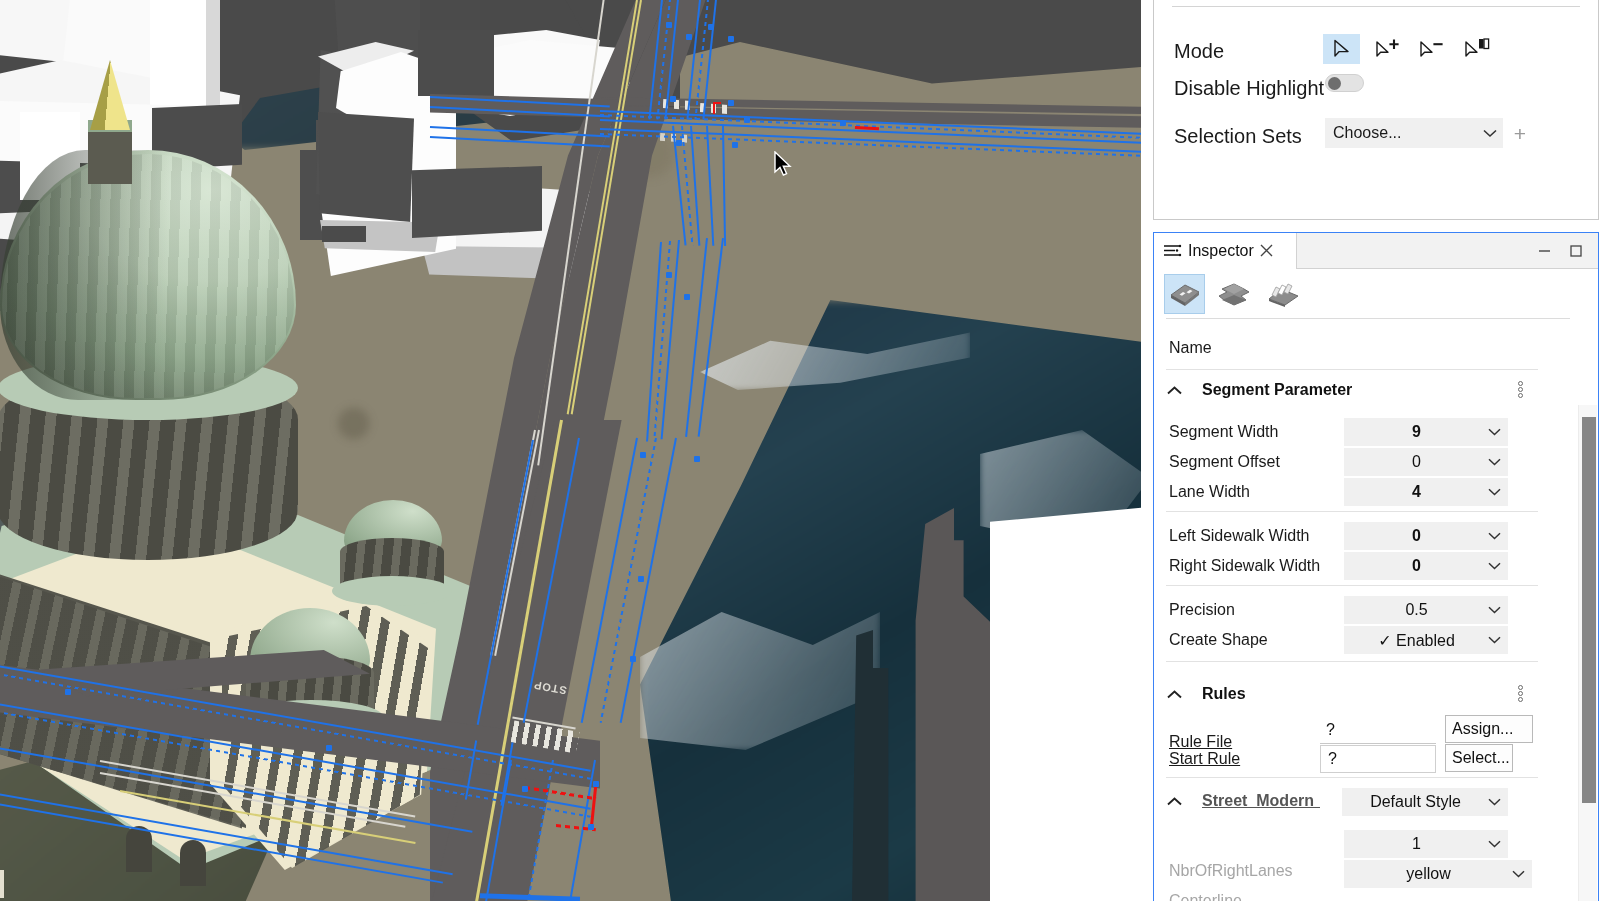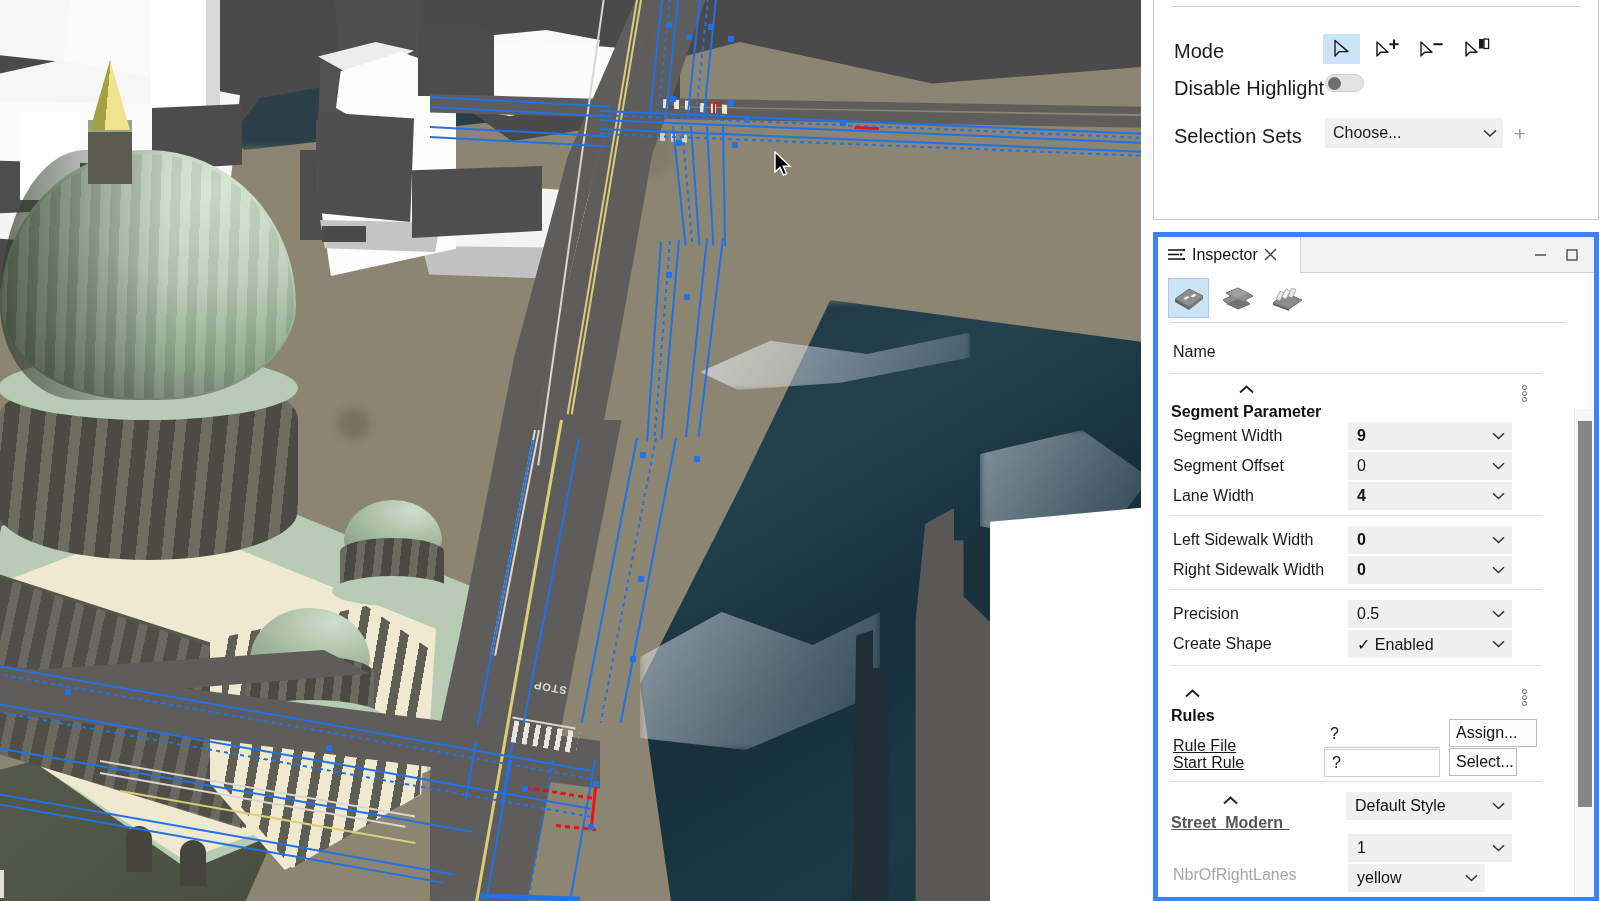--- a/index.html
+++ b/index.html
@@ -171,21 +171,21 @@
   .plusbtn {
     position: absolute; width: 22px; height: 22px; cursor: pointer;
     display:flex; align-items:center; justify-content:center;
     color: #9a9a9a; font-size: 21px; line-height: 1;
     font-family: "Liberation Sans", sans-serif;
   }
 
   
   #inspector {
     position: absolute; left: 12px; top: 232px; right: 1px; bottom: -1px;
-    background: #fff; border: 5px solid #3b82f6;
+    background: #fff; border: 1px solid #3b82f6; text-align: center;
   }
   #insp-tabbar {
     position: absolute; left: 0; top: 0; right: 0; height: 36px;
     background: #f2f2f2; border-bottom: 1px solid #d2d2d2;
   }
   #insp-tab {
     position: absolute; left: 0; top: 0; height: 36px; width: 143px;
     background: #ffffff; border-right: 1px solid #d2d2d2;
     display: flex; align-items: center; gap: 6px; padding-left: 9px;
     cursor: pointer;
@@ -237,21 +237,21 @@
     display:flex; align-items:center;
   }
   .underline-input .itext { padding-left: 6px; font-size: 16px; color:#111; }
 
   .secbtn {
     position:absolute; height: 28px; background:#fdfdfd; border:1px solid #b9b9b9;
     display:flex; align-items:center; justify-content:flex-start; cursor:pointer;
     padding-left: 6px; font-size: 16px; color: #111;
   }
 
-  .section-head { position: absolute; display:flex; align-items:center; gap:9px; cursor:pointer;flex-direction:column; }
+  .section-head { position: absolute; display:flex; align-items:center; gap:20px; cursor:pointer; }
   .section-head .stitle { font-size: 16px; font-weight: bold; color:#111; }
   .collapse-caret { width: 15px; height: 9px; }
 
   .dotsmenu {
     position:absolute; width: 16px; height: 20px; cursor:pointer;
     display:flex; flex-direction:column; align-items:center; justify-content:center; gap:1px;
   }
   .dotsmenu i {
     display:block; width:5px; height:5px; border-radius:50%;
     border:1px solid #6b6b6b; background: transparent;
@@ -806,21 +806,21 @@
         <div class="prop-field" style="left:190px;top:511px;width:164px;">
           <span class="ptext">1</span>
           <span class="parrow">
             <svg class="chev" width="13" height="8" viewBox="0 0 13 8">
                 <path d="M1 1.3 L6.5 6.5 L12 1.3" fill="none" stroke="#333" stroke-width="1.5"></path>
               </svg>
           </span>
         </div>
 
         <div class="prop-label dim" style="top:546px;">Centerline</div>
-        <div class="prop-field" style="left:190px;top:541px;width:137px;">
+        <div class="prop-field" style="left:190px;top:541px;width:188px;">
           <span class="ptext">yellow</span>
           <span class="parrow">
             <svg class="chev" width="13" height="8" viewBox="0 0 13 8">
                 <path d="M1 1.3 L6.5 6.5 L12 1.3" fill="none" stroke="#333" stroke-width="1.5"></path>
               </svg>
           </span>
         </div>
 
         <div id="scrolltrack">
           <div id="scrollthumb"></div>

